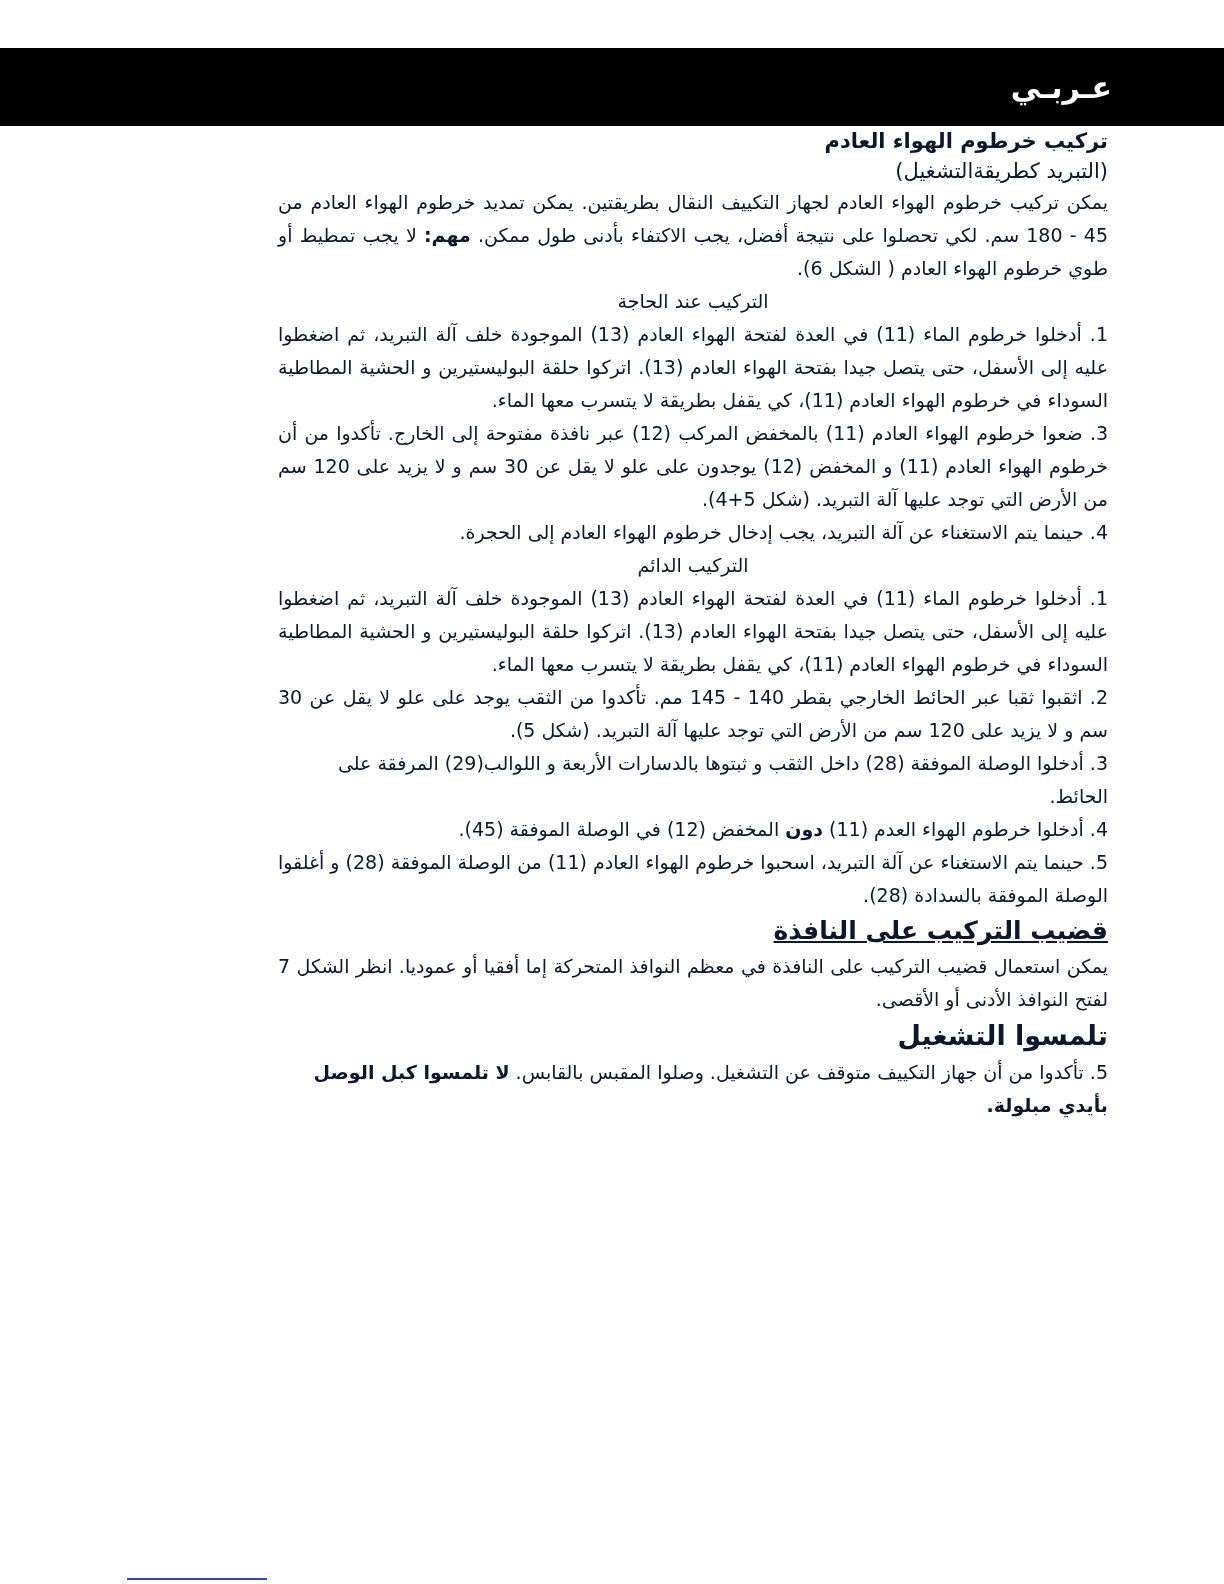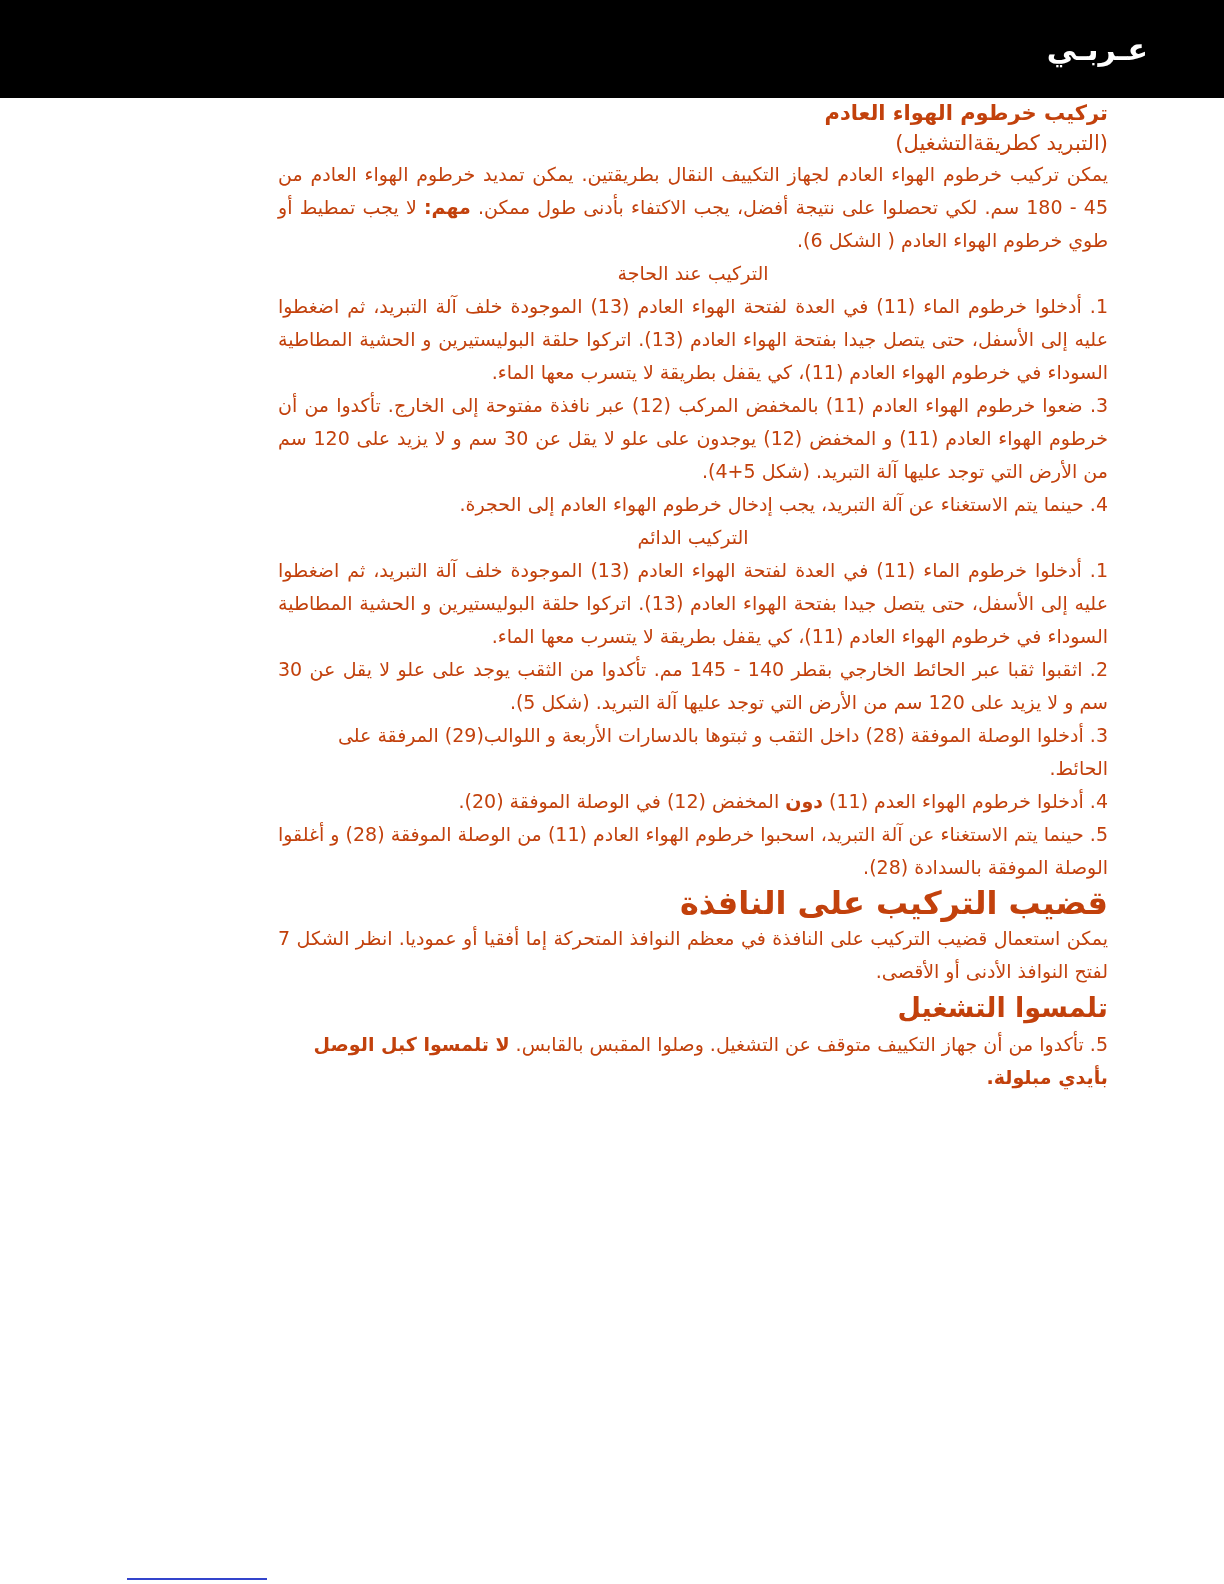--- a/index.html
+++ b/index.html
@@ -9,40 +9,41 @@
     font-family: "DejaVu Sans", "Liberation Serif", sans-serif;
   }
   .page {
     position: relative;
     width: 1224px;
     height: 1584px;
     background: #ffffff;
     overflow: hidden;
   }
   .header-bar {
-    height: 98px;
+    height: 78px;
     background: #000000;
     direction: rtl;
     display: flex;
     align-items: center;
     box-sizing: border-box;
-    padding-right: 76px;
+    padding-right: 112px;
+    margin-top: 48px;
   }
   .header-label {
     color: #ffffff;
     font-size: 30px;
     font-weight: bold;
     letter-spacing: 2px;
   }
   .content {
     direction: rtl;
     text-align: right;
     box-sizing: border-box;
     padding: 0 116px 0 278px;
-    color: #c2410c;
+    color: #0f172a;
     font-size: 19px;
     line-height: 33px;
   }
   .content p { margin: 0; }
   .justify { text-align: justify; text-align-last: right; }
   .doc-title {
     margin-top: 28px;
     font-size: 21px;
     font-weight: bold;
     line-height: 30px;
@@ -58,23 +59,24 @@
     font-size: 19px;
     line-height: 33px;
     margin-top: 34px;
     text-align: center;
   }
   .step { margin-top: 15px; }
   .step-tight { margin-top: 0; }
   .gap-lg { margin-top: 44px; }
   .big-heading {
     font-weight: bold;
-    font-size: 32px;
+    font-size: 25px;
     line-height: 38px;
     margin-top: 44px;
+    text-decoration: underline;
   }
   .big-heading-2 {
     font-weight: bold;
     font-size: 27px;
     line-height: 40px;
     margin-top: 42px;
   }
   .after-big { margin-top: 18px; }
   .op-step { margin-top: 30px; }
   b.inline-bold { font-weight: bold; }
@@ -107,21 +109,21 @@
 
     <p class="step justify">1. أدخلوا خرطوم الماء (11) في العدة لفتحة الهواء العادم (13) الموجودة خلف آلة التبريد، ثم اضغطوا عليه إلى الأسفل، حتى يتصل جيدا بفتحة الهواء العادم (13). اتركوا حلقة البوليستيرين و الحشية المطاطية السوداء في خرطوم الهواء العادم (11)، كي يقفل بطريقة لا يتسرب معها الماء.</p>
     <p class="step justify">3. ضعوا خرطوم الهواء العادم (11) بالمخفض المركب (12) عبر نافذة مفتوحة إلى الخارج. تأكدوا من أن خرطوم الهواء العادم (11) و المخفض (12) يوجدون على علو لا يقل عن 30 سم و لا يزيد على 120 سم من الأرض التي توجد عليها آلة التبريد. (شكل 5+4).</p>
     <p class="step">4. حينما يتم الاستغناء عن آلة التبريد، يجب إدخال خرطوم الهواء العادم إلى الحجرة.</p>
 
     <p class="section-heading gap-lg">التركيب الدائم</p>
 
     <p class="step gap-lg justify">1. أدخلوا خرطوم الماء (11) في العدة لفتحة الهواء العادم (13) الموجودة خلف آلة التبريد، ثم اضغطوا عليه إلى الأسفل، حتى يتصل جيدا بفتحة الهواء العادم (13). اتركوا حلقة البوليستيرين و الحشية المطاطية السوداء في خرطوم الهواء العادم (11)، كي يقفل بطريقة لا يتسرب معها الماء.</p>
     <p class="step justify">2. اثقبوا ثقبا عبر الحائط الخارجي بقطر 140 - 145 مم. تأكدوا من الثقب يوجد على علو لا يقل عن 30 سم و لا يزيد على 120 سم من الأرض التي توجد عليها آلة التبريد. (شكل 5).</p>
     <p class="step">3. أدخلوا الوصلة الموفقة (28) داخل الثقب و ثبتوها بالدسارات الأربعة و اللوالب(29) المرفقة على الحائط.</p>
-    <p class="step-tight"><span>4. أدخلوا خرطوم الهواء العدم (11) </span><b class="inline-bold">دون</b><span> المخفض (12) في الوصلة الموفقة (20).</span></p>
+    <p class="step-tight"><span>4. أدخلوا خرطوم الهواء العدم (11) </span><b class="inline-bold">دون</b><span> المخفض (12) في الوصلة الموفقة (45).</span></p>
     <p class="step justify">5. حينما يتم الاستغناء عن آلة التبريد، اسحبوا خرطوم الهواء العادم (11) من الوصلة الموفقة (28) و أغلقوا الوصلة الموفقة بالسدادة (28).</p>
 
     <p class="big-heading">قضيب التركيب على النافذة</p>
 
     <p class="after-big justify">يمكن استعمال قضيب التركيب على النافذة في معظم النوافذ المتحركة إما أفقيا أو عموديا. انظر الشكل 7 لفتح النوافذ الأدنى أو الأقصى.</p>
 
     <p class="big-heading-2">تلمسوا التشغيل</p>
 
     <p class="op-step"><span>5. تأكدوا من أن جهاز التكييف متوقف عن التشغيل. وصلوا المقبس بالقابس. </span><b class="inline-bold">لا تلمسوا كبل الوصل بأيدي مبلولة.</b></p>
 

